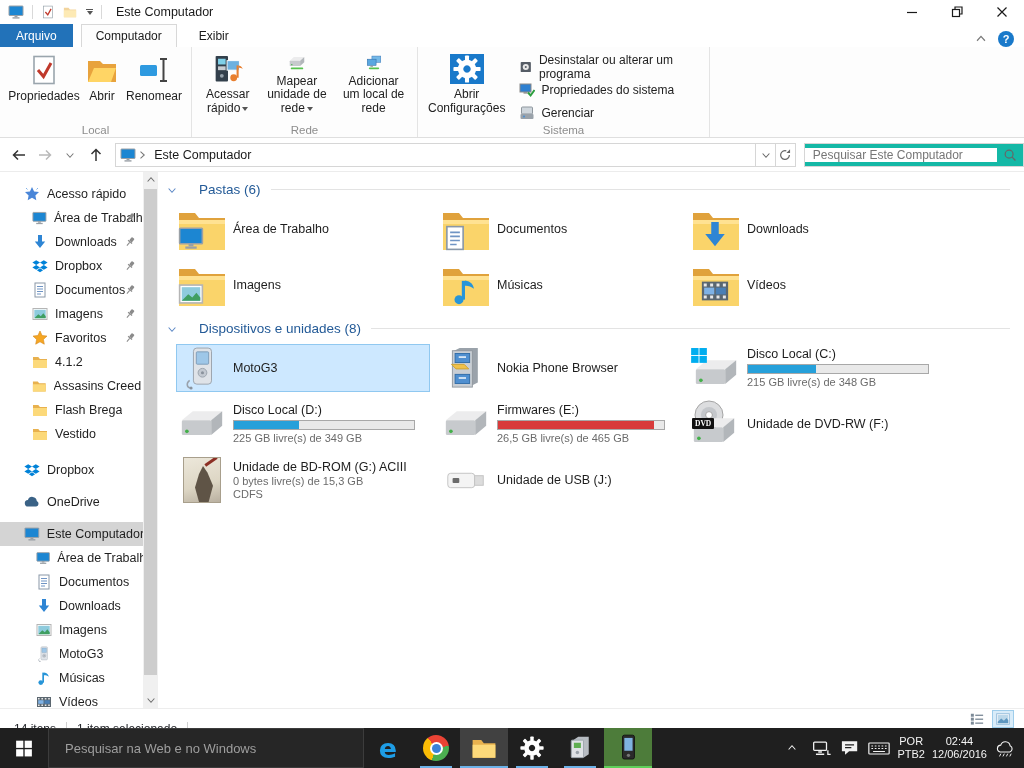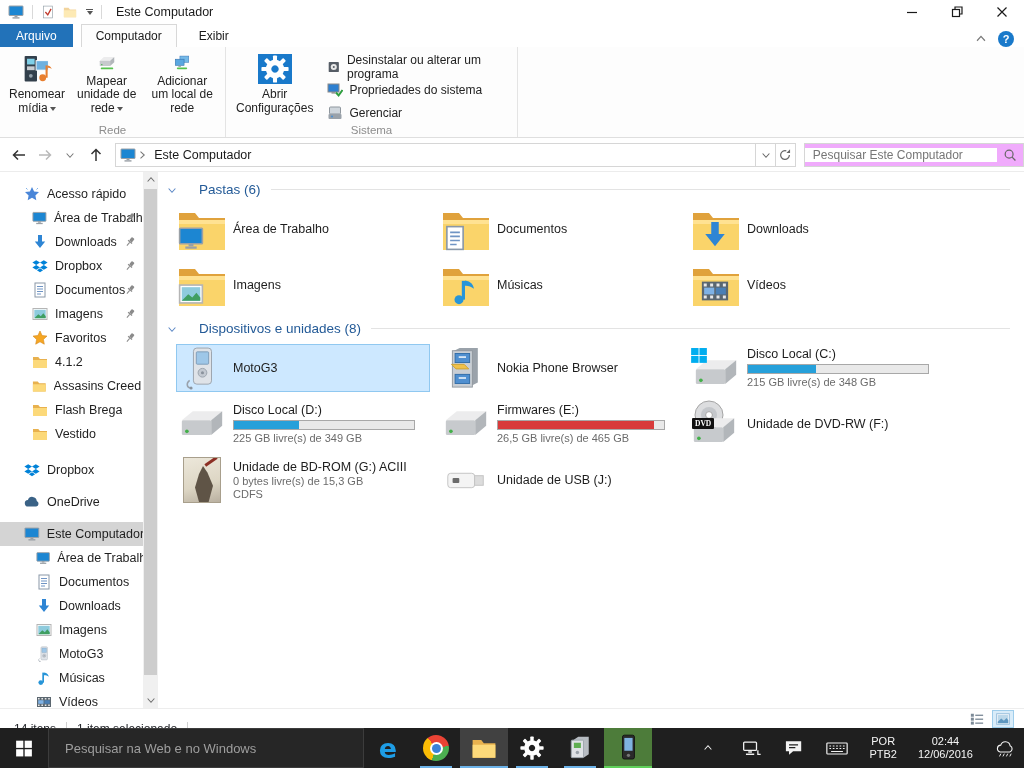--- a/index.html
+++ b/index.html
@@ -37,21 +37,21 @@
   .small-item{display:flex;align-items:center;gap:6px;height:21px;font-size:12px;color:#222;padding:0 4px;}
   .gearbox{width:34px;height:34px;background:#1979ca;display:flex;align-items:center;justify-content:center;}
 
   
   #navbar{position:absolute;left:0;top:138px;width:1024px;height:34px;background:#fff;border-bottom:1px solid #ececec;display:flex;align-items:center;}
   .navbtn{width:26px;height:26px;display:flex;align-items:center;justify-content:center;}
   .c-dark{color:#333}.c-dis{color:#b9b9b9}.c-gray{color:#777}
   #addressbox{margin-left:6px;width:646px;height:24px;border:1px solid #d6d6d6;background:#fff;display:flex;align-items:center;padding:0 4px;}
   #addressbox .crumb-text{margin:0 6px;font-size:12.5px;color:#1a1a1a;}
   .flatbtn{width:20px;height:24px;display:flex;align-items:center;justify-content:center;border:1px solid #d6d6d6;border-left:none;background:#fff;color:#666;}
-  #searchbox{margin-left:8px;width:222px;height:24px;border:1px solid #d6d6d6;background:#f0abfc;display:flex;align-items:center;}
+  #searchbox{margin-left:8px;width:222px;height:24px;border:1px solid #d6d6d6;background:#14b8a6;display:flex;align-items:center;}
   #searchbox input{flex:1;border:none;outline:none;font-size:12px;padding:0 8px;color:#444;font-family:inherit;}
   #searchbox input::placeholder{color:#767676;}
 
   
   #main{position:absolute;left:0;top:172px;width:1024px;height:536px;background:#fff;}
 
   
   #sidebar{position:absolute;left:0;top:0;width:143px;height:536px;overflow:hidden;padding-top:10px;}
   .srow{height:24px;display:flex;align-items:center;position:relative;width:143px;font-size:12.5px;white-space:nowrap;overflow:hidden;}
   .srow.sel{background:#d4d4d4;}
@@ -110,21 +110,21 @@
   .tbicon{width:48px;display:flex;align-items:center;justify-content:center;position:relative;}
   .tbicon .uline{position:absolute;left:8px;right:8px;bottom:0;height:2px;background:#6cb2e8;}
   .tbicon .uline.full{left:0;right:0;}
   .tbicon.active{background:#414141;}
   .tbicon.moto{background:#4d7c3a;}
   .tbicon .uline.green{background:#5fd05a;left:0;right:0;}
   .edge-e{font-size:27px;font-weight:bold;color:#1e9de6;font-family:"DejaVu Sans",sans-serif;line-height:1;}
   .chrome{width:26px;height:26px;border-radius:50%;background:conic-gradient(from -40deg,#ea4335 0 120deg,#4caf50 0 240deg,#fbbc05 0 360deg);display:flex;align-items:center;justify-content:center;}
   .chrome .cin{width:13px;height:13px;border-radius:50%;background:#fff;display:flex;align-items:center;justify-content:center;}
   .chrome .cdot{width:9px;height:9px;border-radius:50%;background:#3b82d8;}
-  #tray{margin-left:auto;display:flex;align-items:center;gap:21px;padding-right:8px;}
+  #tray{margin-left:auto;display:flex;align-items:center;gap:7px;padding-right:8px;}
   .tray-ic{display:flex;align-items:center;justify-content:center;color:#f2f2f2;width:22px;}
   .tray-txt{font-size:11px;line-height:13px;text-align:center;color:#f5f5f5;}
 </style>
 </head>
 <body>
 
 <svg width="0" height="0" style="position:absolute">
 <defs>
   <symbol id="s-monitor" viewBox="0 0 16 16">
         <rect x="1" y="2" width="14" height="9.5" rx="0.5" fill="#1c86d2" stroke="#9aa0a6" stroke-width="1"></rect>
@@ -422,27 +422,48 @@
     <div class="tab tab-plain">Exibir</div>
     <div id="tabbar-right">
       <svg class="i14">
           <use href="#s-chevU"></use>
         </svg>
       <span class="help-circle">?</span>
     </div>
   </div>
 
   <div id="ribbon">
+    <div class="rgroup" style="width:192px">
+      <div class="bigbtn" style="width:76px">
+        <svg class="i32">
+            <use href="#s-propdoc"></use>
+          </svg>
+        <span class="blabel">Propriedades</span>
+      </div>
+      <div class="bigbtn" style="width:46px">
+        <svg class="i32">
+            <use href="#s-openfolder"></use>
+          </svg>
+        <span class="blabel">Abrir</span>
+      </div>
+      <div class="bigbtn" style="width:64px">
+        <svg class="i32">
+            <use href="#s-rename"></use>
+          </svg>
+        <span class="blabel">Renomear</span>
+      </div>
+      <div class="rgroup-label">Local</div>
+    </div>
 
     <div class="rgroup" style="width:226px">
       <div class="bigbtn" style="width:62px">
         <svg class="i32">
             <use href="#s-media"></use>
           </svg>
-        <span class="blabel"><span>Renomear mídia</span><span class="caret"></span></span>
+        <span class="blabel"><span>Acessar rápido</span><span class="caret"></span></span>
       </div>
       <div class="bigbtn" style="width:82px">
         <svg class="i32">
             <use href="#s-mapdrive"></use>
           </svg>
         <span class="blabel"><span>Mapear unidade de rede</span><span class="caret"></span></span>
       </div>
       <div class="bigbtn" style="width:78px">
         <svg class="i32">
             <use href="#s-netloc"></use>

